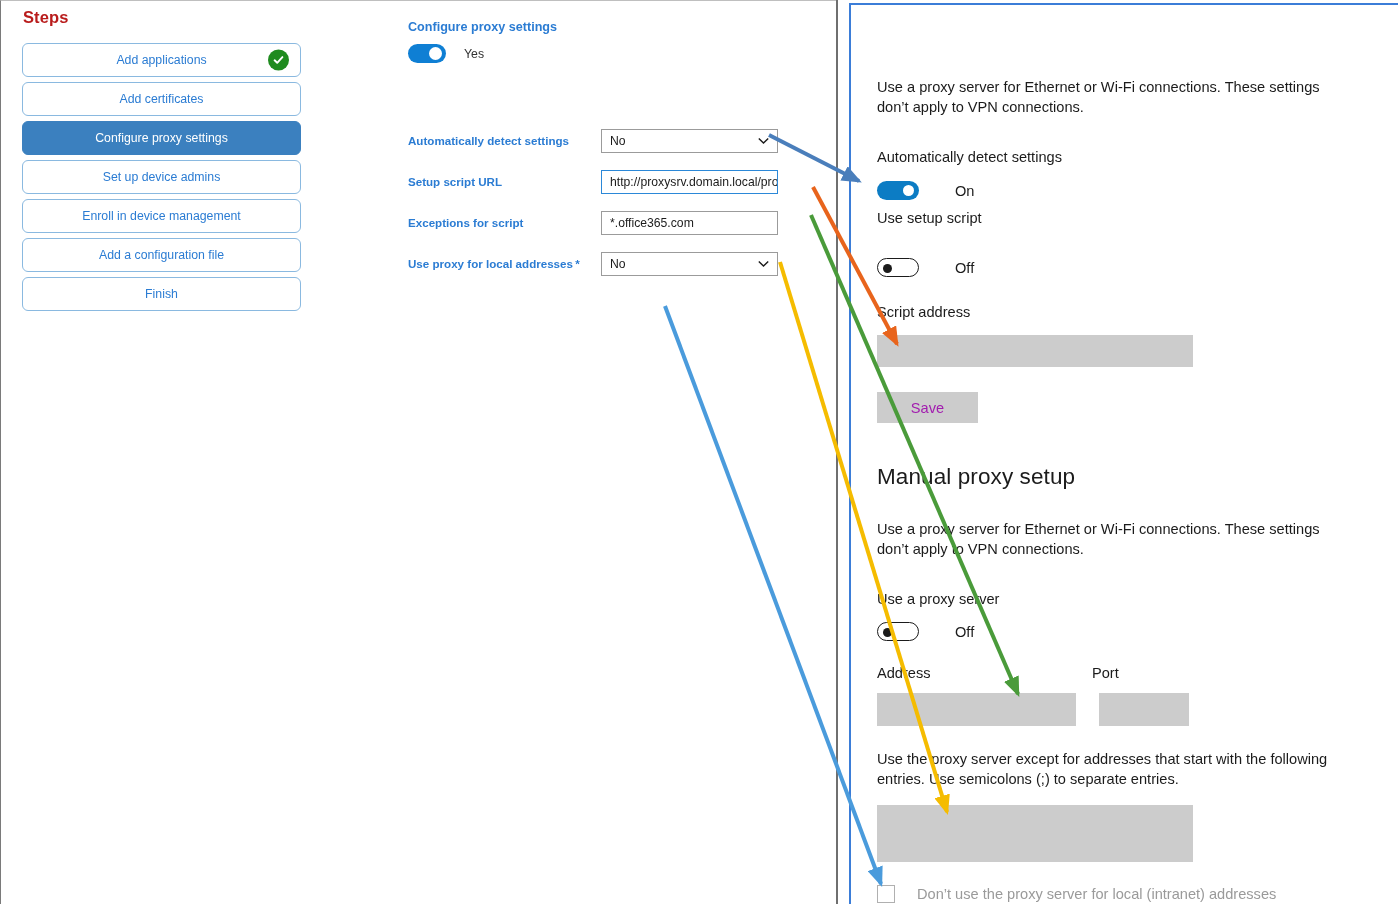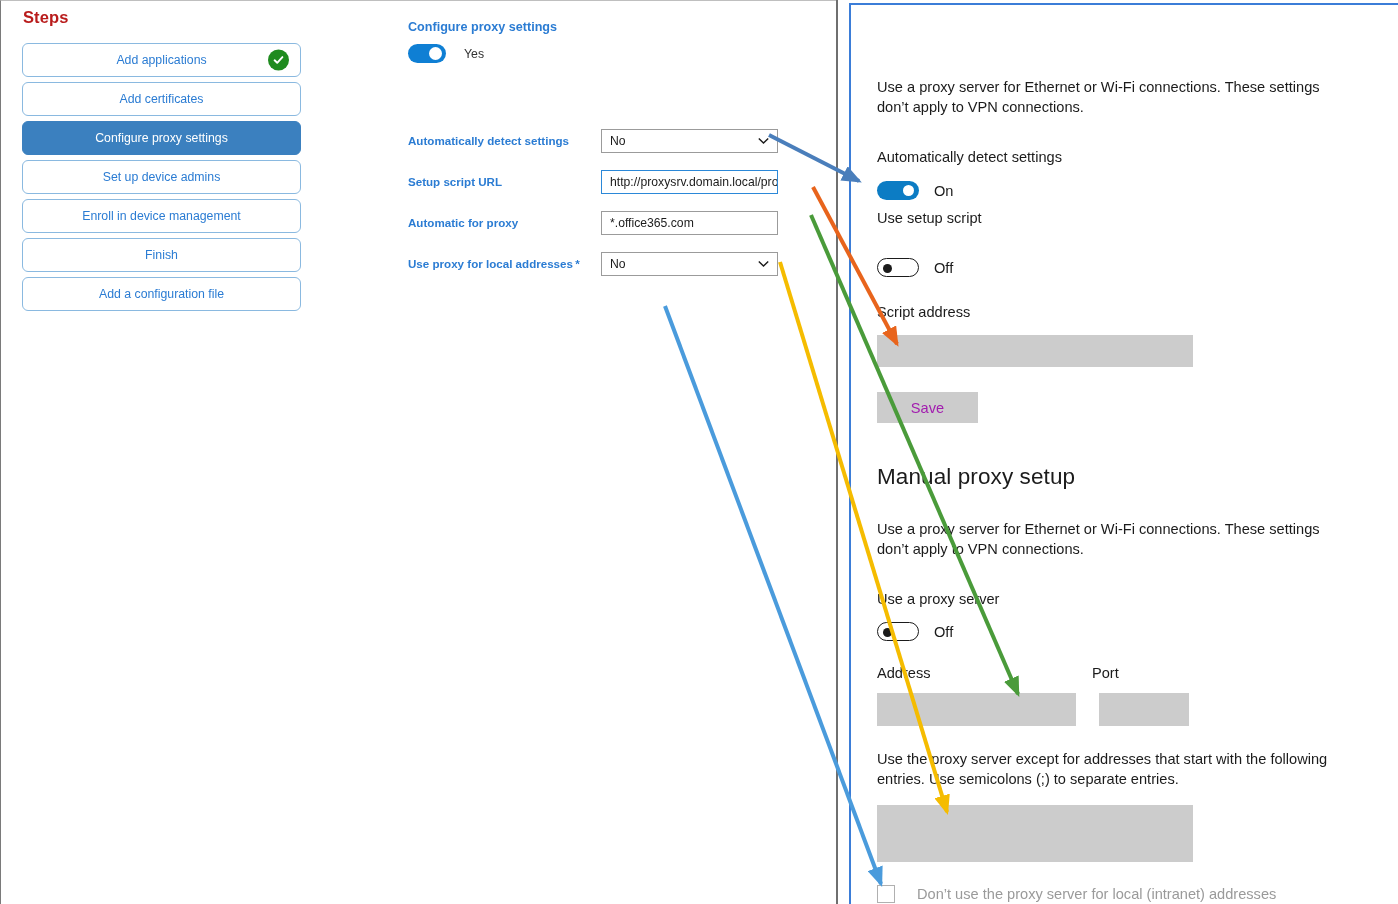--- a/index.html
+++ b/index.html
@@ -249,21 +249,21 @@
   .wtg.off { background: #ffffff; border: 1.6px solid #1b1b1b; }
   .wtg.on .wknob {
     position: absolute; top: 4px; right: 5px;
     width: 11px; height: 11px; border-radius: 50%; background: #ffffff;
   }
   .wtg.off .wknob {
     position: absolute; top: 5px; left: 5px;
     width: 9px; height: 9px; border-radius: 50%; background: #1b1b1b;
   }
   .wtg-label {
-    margin-left: 15px;
+    margin-left: 36px;
     font-size: 14.6px;
     color: #1b1b1b;
   }
   .wbox {
     position: absolute;
     background: #cccccc;
   }
   .wbtn {
     position: absolute;
     background: #cccccc;
@@ -331,25 +331,25 @@
 
       <div class="step-btn">
         <span>Set up device admins</span>
       </div>
 
       <div class="step-btn">
         <span>Enroll in device management</span>
       </div>
 
       <div class="step-btn">
+        <span>Add a configuration file</span>
+      </div>
+
+      <div class="step-btn">
         <span>Finish</span>
-      </div>
-
-      <div class="step-btn">
-        <span>Add a configuration file</span>
       </div>
 
     </div>
   </div>
 
   <div class="mid-panel">
     <div class="mid-title">Configure proxy settings</div>
 
     <div class="mid-toggle-row">
       <div class="tg">
@@ -372,21 +372,21 @@
 
       <div class="frow">
         <div class="flabel"><span>Setup script URL</span></div>
         <div class="fctl focused">
           <span>http://proxysrv.domain.local/proxy.pa</span>
         </div>
       </div>
 
 
       <div class="frow">
-        <div class="flabel"><span>Automatic for proxy</span></div>
+        <div class="flabel"><span>Exceptions for script</span></div>
         <div class="fctl">
           <span>*.office365.com</span>
         </div>
       </div>
 
       <div class="frow">
         <div class="flabel"><span>Use proxy for local addresses</span><span class="req"> *</span></div>
         <div class="fctl select">
           <span>No</span>
           <svg class="chev" viewBox="0 0 11 7">

